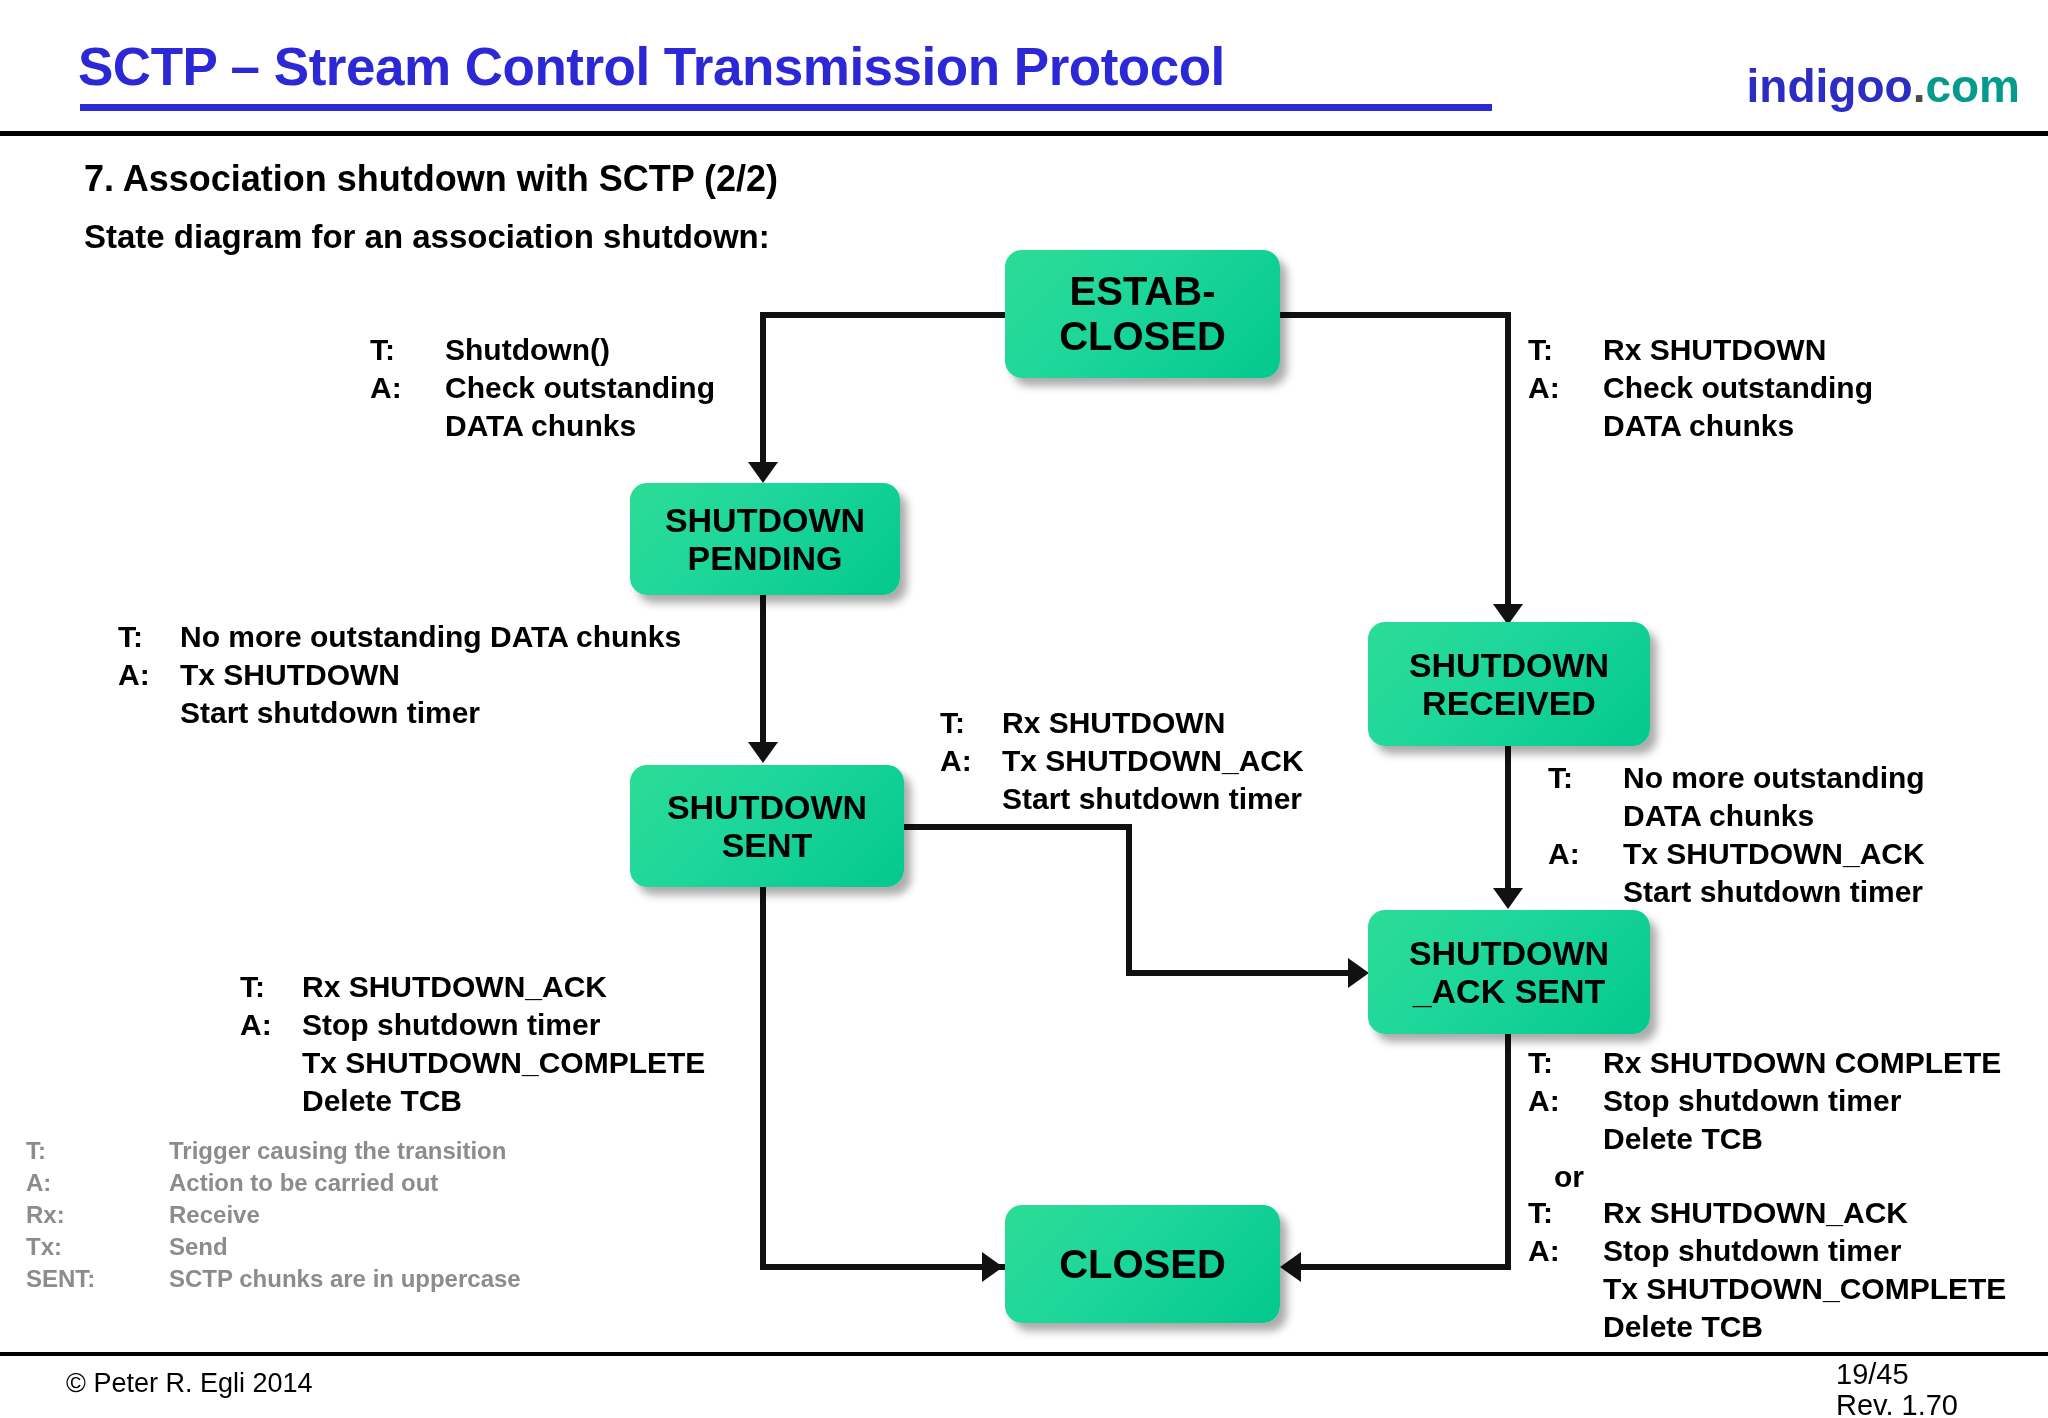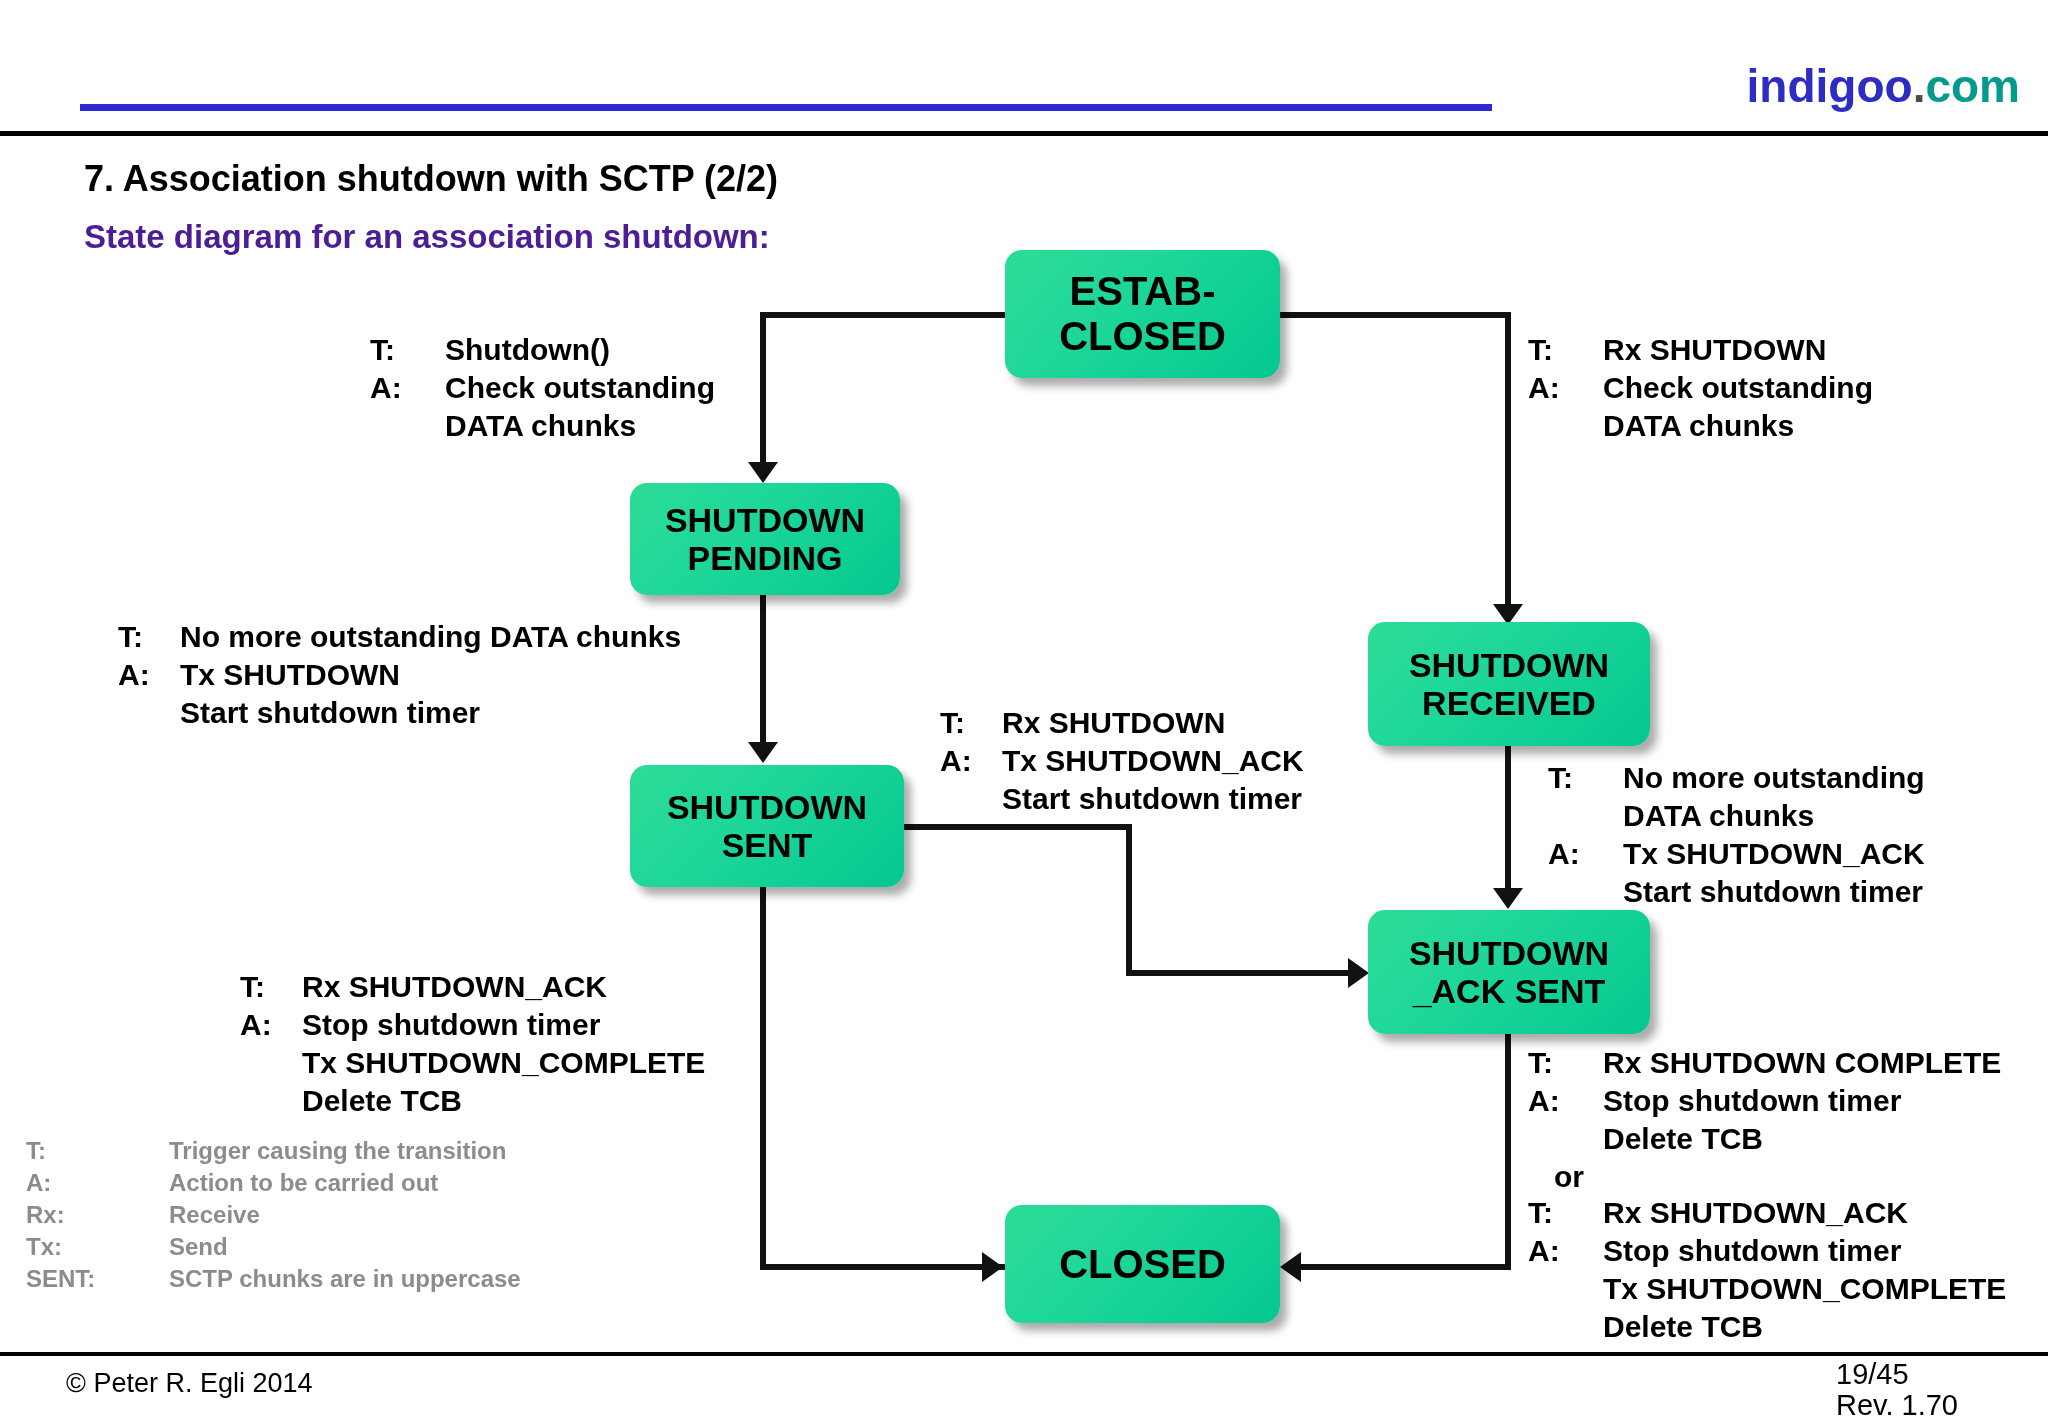--- a/index.html
+++ b/index.html
@@ -32,21 +32,21 @@
     position:absolute;left:0;top:131px;width:2048px;height:5px;background:#000;
   }
 
   
   .sec-title{
     position:absolute;left:84px;top:158px;
     font-size:36px;font-weight:bold;color:#000;white-space:nowrap;
   }
   .sec-sub{
     position:absolute;left:84px;top:218px;
-    font-size:33px;font-weight:bold;color:#4c1d95;white-space:nowrap;
+    font-size:33px;font-weight:bold;color:#000000;white-space:nowrap;
   }
 
   
   .state{
     position:absolute;
     border-radius:17px;
     background:linear-gradient(135deg,#2CDC95 0%,#1FD79B 38%,#03C88E 100%);
     box-shadow:7px 8px 9px rgba(0,0,0,0.33);
     display:flex;align-items:center;justify-content:center;
     text-align:center;
@@ -99,20 +99,21 @@
   .ftr-rule{position:absolute;left:0;top:1352px;width:2048px;height:4px;background:#000;}
   .ftr-copy{position:absolute;left:66px;top:1368px;font-size:27px;color:#000;white-space:nowrap;text-align:right;}
   .ftr-page{position:absolute;left:1836px;top:1358px;font-size:29px;color:#000;white-space:nowrap;}
   .ftr-rev{position:absolute;left:1836px;top:1389px;font-size:29px;color:#000;white-space:nowrap;}
 </style>
 </head>
 <body>
 
 <div class="page">
 
+  <div class="hdr-title">SCTP – Stream Control Transmission Protocol</div>
   <div class="hdr-title-underline"></div>
 
   <div class="hdr-logo">
     <span class="lg-a">indigoo</span><span class="lg-dot">.</span><span class="lg-b">com</span>
   </div>
   <div class="hdr-rule"></div>
 
   <div class="sec-title">7. Association shutdown with SCTP (2/2)</div>
   <div class="sec-sub">State diagram for an association shutdown:</div>
 

